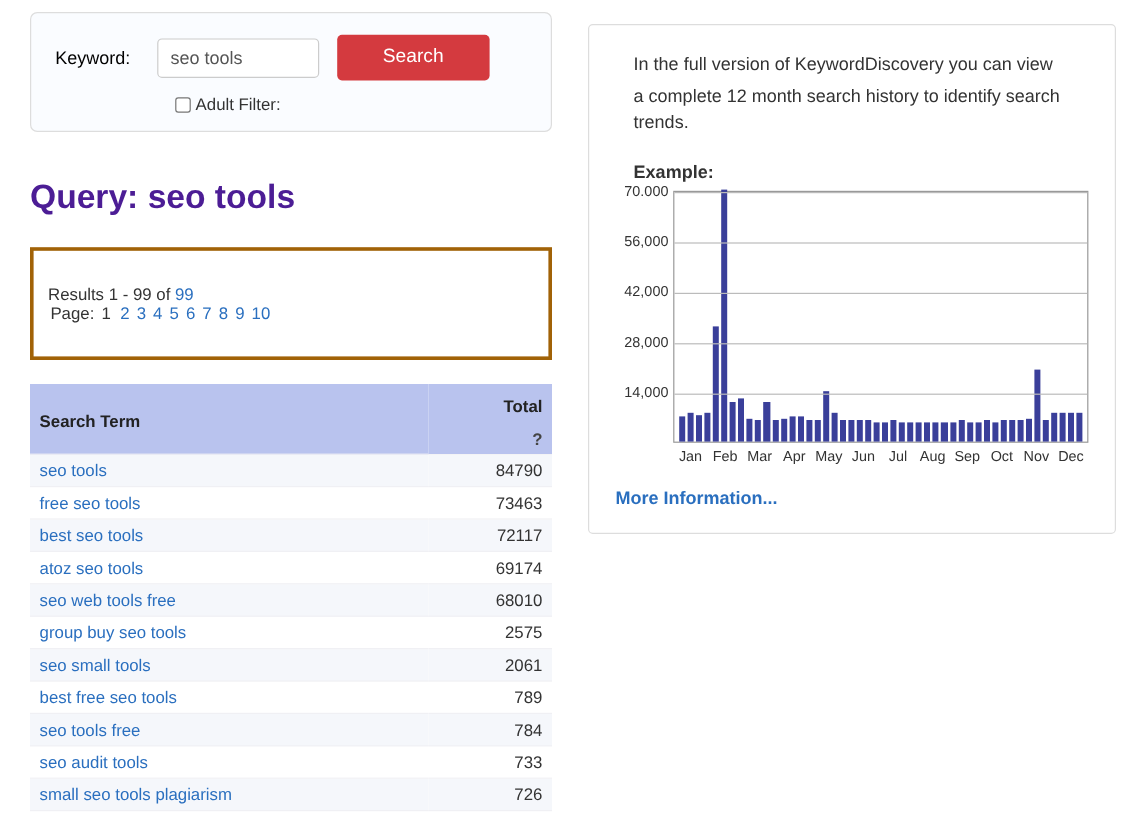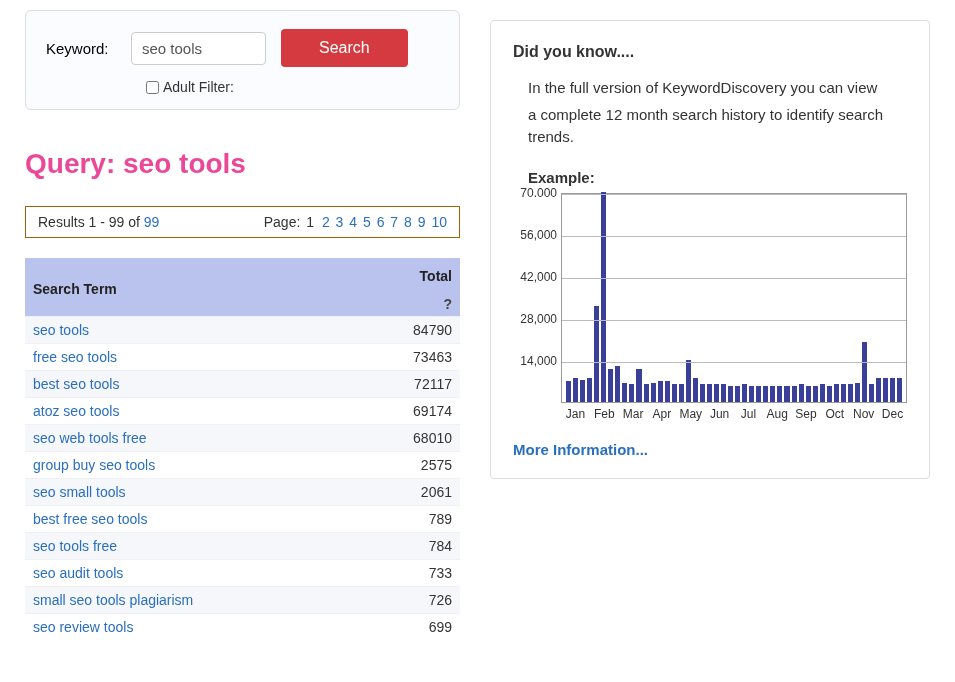--- a/index.html
+++ b/index.html
@@ -35,30 +35,30 @@
   .search-btn {
     background: #d43a3f; color: #fff; border: none;
     font-size: 16px; padding: 10px 38px; border-radius: 4px;
     cursor: pointer;
   }
   .adult-row { margin-top: 12px; margin-left: 100px; display:flex; align-items:center; gap:4px;}
   .adult-row label { font-size: 14px; color:#333; }
 
   
   .query-title {
-    font-size: 28px; font-weight: 700; color: #ec4899;
+    font-size: 28px; font-weight: 700; color: #4c1d95;
     margin: 38px 0 26px 0;
   }
 
   
   .meta-row {
-    border: 1px solid #a16207;
-    padding: 7px 12px;
+    border: 3px solid #a16207;
+    padding: 28px 12px;
     display: flex; justify-content: space-between;
-    font-size: 14px; color:#333;
+    font-size: 14px; color:#333;flex-direction:column;
   }
   .meta-row a { color: #2a6fbf; text-decoration: none; }
   .page-links a, .page-links span { margin-left: 2px; }
   .page-links .cur { color:#333; }
 
   
   .results-table {
     width: 100%; border-collapse: collapse; margin-top: 20px;
     font-size: 14px;
   }
@@ -206,21 +206,20 @@
             <td class="term"><a href="#">seo review tools</a></td>
             <td class="num">699</td>
           </tr>
         </tbody>
     </table>
 
   </div>
 
   <div class="right">
     <div class="info-panel">
-      <h3>Did you know....</h3>
       <p>In the full version of KeywordDiscovery you can view</p>
       <p>a complete 12 month search history to identify search trends.</p>
       <p class="example-label">Example:</p>
 
 
       <div class="chart-box">
         <div id="ylabels">
             <div class="ylabel" style="top: 168px;">14,000</div>
             <div class="ylabel" style="top: 126px;">28,000</div>
             <div class="ylabel" style="top: 84px;">42,000</div>

